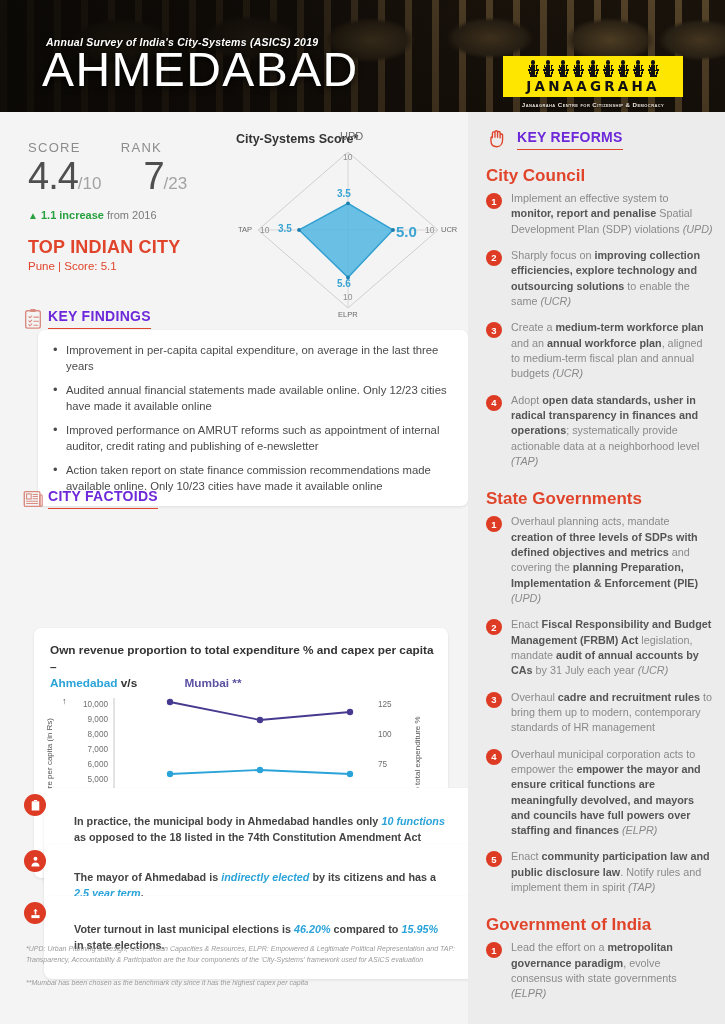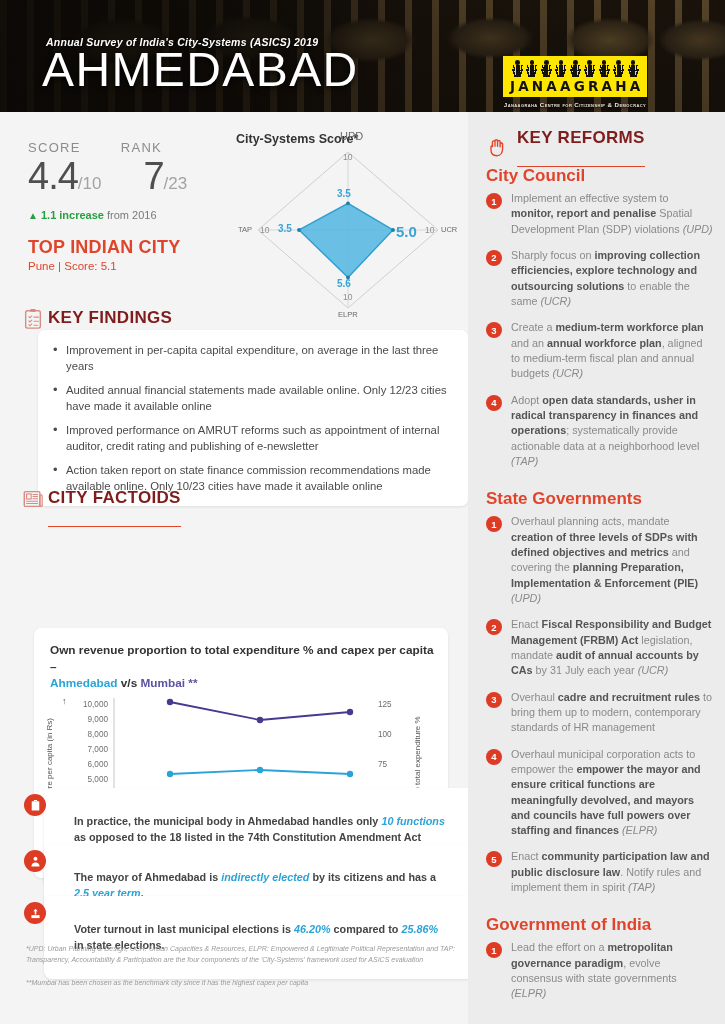--- a/index.html
+++ b/index.html
@@ -25,21 +25,21 @@
   .hdr-veil{position:absolute;inset:0;
     background:linear-gradient(100deg, rgba(10,8,5,0.93) 0%, rgba(12,9,6,0.80) 38%,
                rgba(18,13,8,0.42) 62%, rgba(20,15,9,0.30) 100%);}
   .hdr-sub{position:absolute;left:46px;top:36px;color:#ffffff;font-size:10.5px;
            font-style:italic;letter-spacing:.25px;font-weight:600;z-index:4;
            text-shadow:0 1px 3px rgba(0,0,0,.9);}
   .hdr-title{position:absolute;left:42px;top:46px;color:#ffffff;font-size:48px;
              font-weight:300;letter-spacing:1.4px;z-index:4;line-height:1;
              text-shadow:0 2px 6px rgba(0,0,0,.85);}
 
-  .logo-wrap{position:absolute;left:503px;top:56px;z-index:5;text-align:center;width:144px;}
+  .logo-wrap{position:absolute;left:503px;top:56px;z-index:5;text-align:center;width:180px;}
   .logo-box{background:#ffe600;padding:4px 7px 3px;display:block;}
   .logo-word{display:flex;justify-content:center;align-items:flex-end;gap:0px;}
   .lg-fig{width:15px;height:17px;position:relative;}
   .lg-fig::before{content:"";position:absolute;left:5.2px;top:0;width:4.6px;height:4.6px;
                   border-radius:50%;background:#111;}
   .lg-fig::after{content:"";position:absolute;left:0px;top:4.6px;width:15px;height:12px;
     background:
       linear-gradient(77deg,transparent 46%,#111 46%,#111 60%,transparent 60%) left top/7.5px 6px no-repeat,
       linear-gradient(-77deg,transparent 46%,#111 46%,#111 60%,transparent 60%) right top/7.5px 6px no-repeat,
       linear-gradient(0deg,#111,#111) center top/4px 12px no-repeat,
@@ -69,36 +69,36 @@
   .sb-top-h{color:#e0452c;font-size:18px;font-weight:700;letter-spacing:.2px;}
   .sb-top-s{color:#e0452c;font-size:11.5px;margin-top:2px;}
 
   
   .radar-wrap{position:absolute;left:236px;top:14px;width:224px;height:196px;}
   .radar-title{position:absolute;left:0;top:6px;font-size:12.5px;font-weight:700;color:#333;}
 
   
   .sec{position:absolute;display:flex;align-items:flex-start;gap:4px;}
   .sec-ico{width:22px;height:22px;flex:none;}
-  .sec-h{font-size:17px;font-weight:700;color:#7f1d1d;letter-spacing:.3px;
-         border-bottom:1.6px solid #e0452c;padding-bottom:18px;}
+  .sec-h{font-size:14px;font-weight:700;color:#6d28d9;letter-spacing:.3px;
+         border-bottom:1.6px solid #e0452c;padding-bottom:4px;}
 
   
   .card{position:absolute;background:#fff;border-radius:7px;box-shadow:0 1px 3px rgba(0,0,0,.09);}
   .findings{left:44px;top:330px;width:404px;padding:12px 14px 12px 10px;}
   .findings ul{margin:0;padding-left:18px;list-style:none;}
   .findings li{font-size:11.3px;color:#4a4a4a;line-height:1.42;margin-bottom:8px;position:relative;}
   .findings li:last-child{margin-bottom:0;}
   .findings li::before{content:"\2022";position:absolute;left:-13px;top:-1px;color:#4a4a4a;font-size:13px;}
 
   .factcard{left:34px;top:516px;width:414px;height:250px;padding:0;}
   .fc-title{position:absolute;left:16px;top:14px;right:14px;font-size:11.8px;font-weight:700;
             color:#333;line-height:1.4;}
   .fc-title .ah{color:#2aa3d8;}
-  .fc-title .mu{color:#5b52a3;}
+  .fc-title .mu{color:#5b52a3;margin-left:44px;}
 
   
   .fact{position:absolute;left:44px;width:404px;background:#fff;border-radius:8px;
         box-shadow:0 1px 3px rgba(0,0,0,.09);padding:10px 14px 10px 14px;}
   .fact p{margin:16px;font-size:10.8px;color:#444;line-height:1.45;font-weight:600;}
   .fact .hl{color:#2aa3d8;font-style:italic;}
   .fact-ico{position:absolute;left:24px;width:22px;height:22px;border-radius:50%;
             background:#dd3b24;display:flex;align-items:center;justify-content:center;
             color:#fff;font-size:12px;z-index:3;}
 
@@ -316,21 +316,21 @@
   </div>
 
   <div class="fact-ico" style="top:790px;">
     <svg width="13" height="13" viewBox="0 0 24 24" fill="#fff">
         <path d="M12 3l4 5h-2.6v6h-2.8V8H8l4-5z"></path>
         <path d="M4.5 15h15v5.5h-15z"></path>
       </svg>
   </div>
   <div class="fact" style="top:784px;">
     <p style="margin-left:16px;">
-      <span>Voter turnout in last municipal elections is </span><span class="hl">46.20%</span><span> compared to </span><span class="hl">25.86%</span><span> in state elections.</span>
+      <span>Voter turnout in last municipal elections is </span><span class="hl">46.20%</span><span> compared to </span><span class="hl">15.95%</span><span> in state elections.</span>
     </p>
   </div>
 
   <div class="foot" style="top:832px;">*UPD: Urban Planning &amp; Design, UCR: Urban Capacities &amp; Resources, ELPR: Empowered &amp; Legitimate Political Representation and TAP: Transparency, Accountability &amp; Participation are the four components of the 'City-Systems' framework used for ASICS evaluation</div>
   <div class="foot" style="top:866px;">**Mumbai has been chosen as the benchmark city since it has the highest capex per capita</div>
 </div>
 
 <div class="divider"></div>
 
 <div class="right-col">

